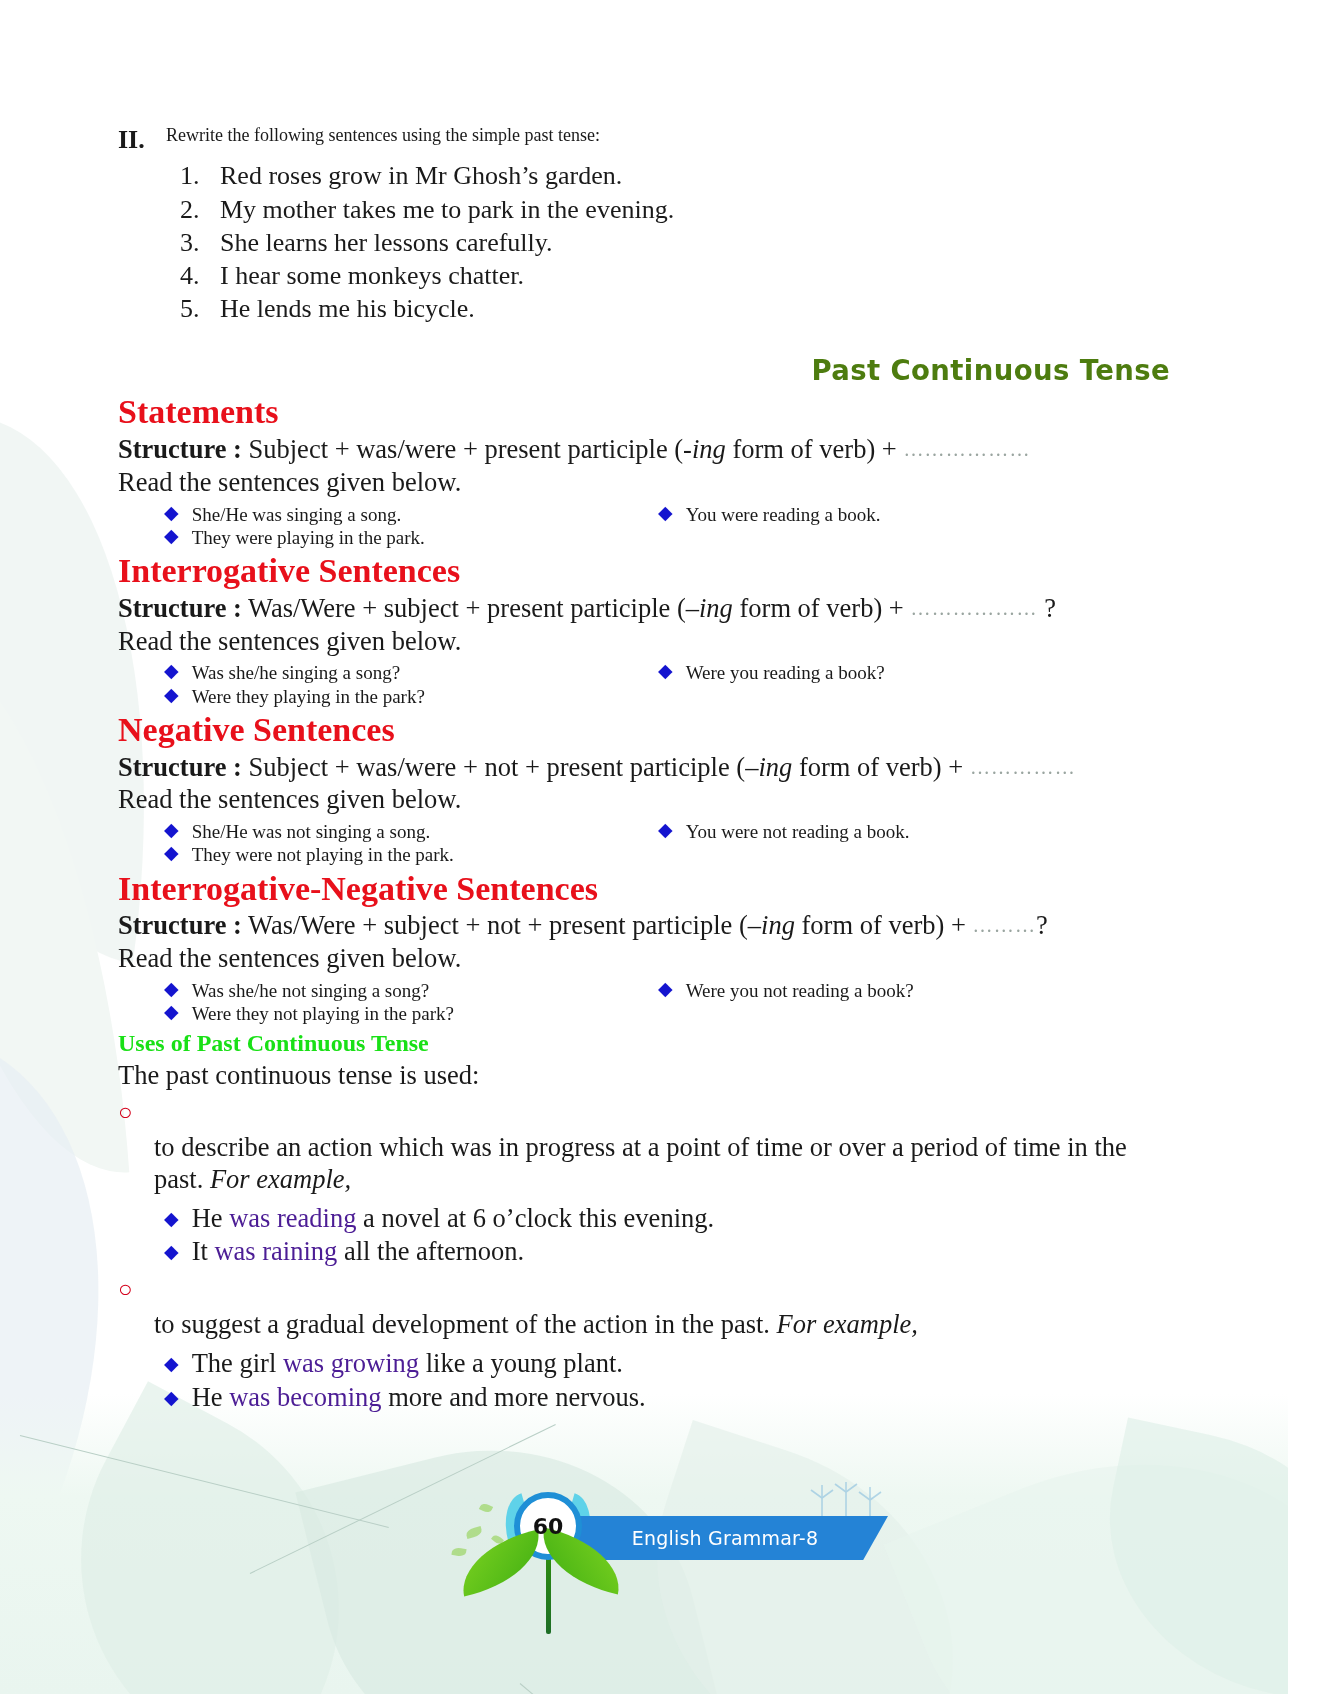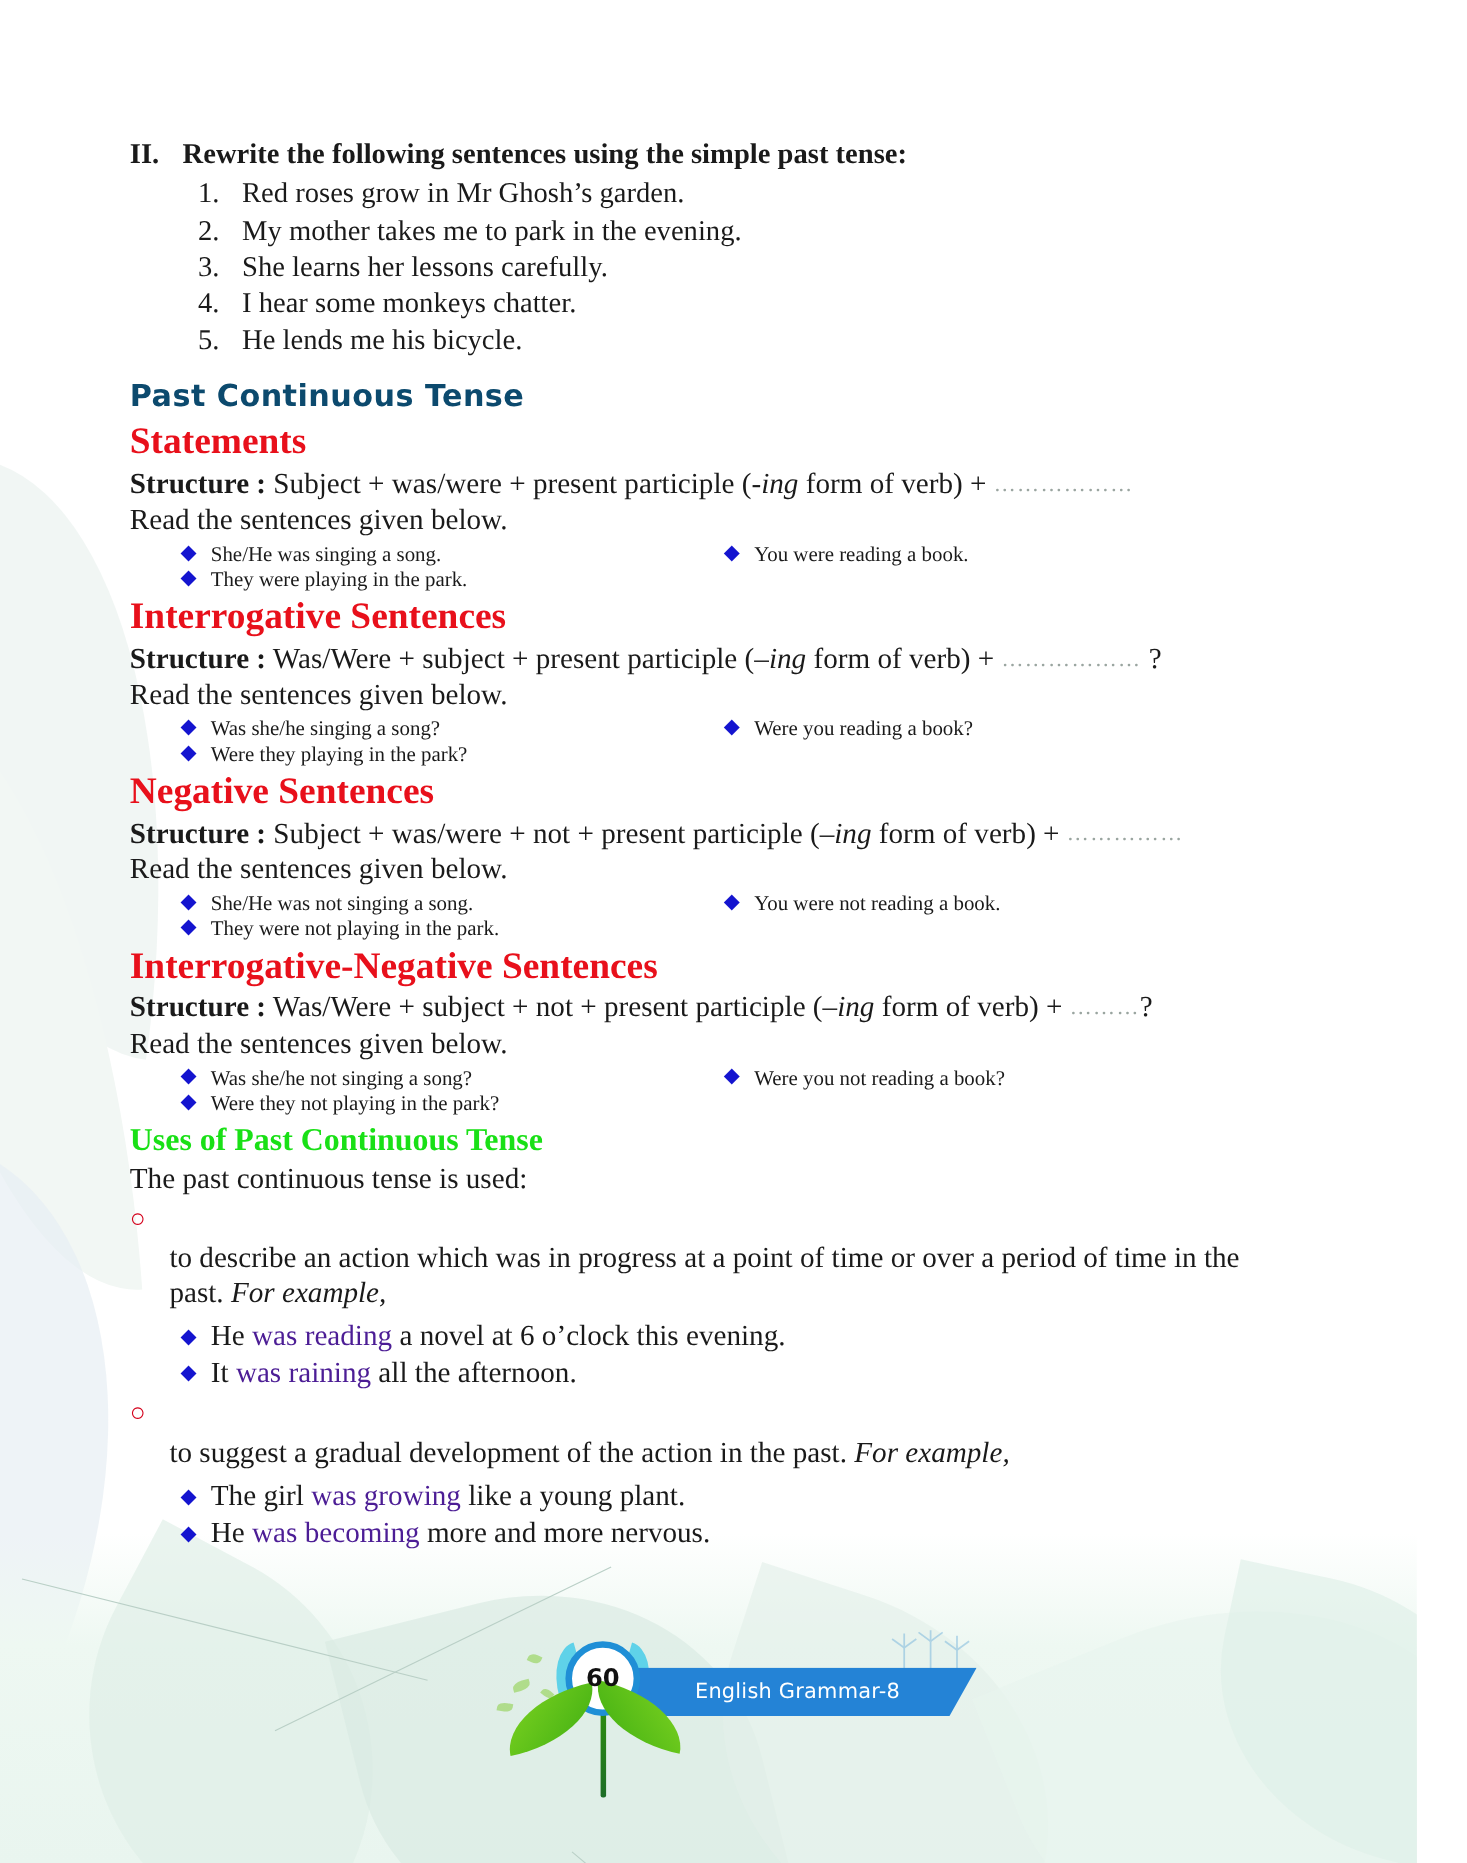--- a/index.html
+++ b/index.html
@@ -83,53 +83,53 @@
   }
 
   
   .exercise { display: flex; margin-bottom: 4px; }
   .ex-num {
     font-weight: bold;
     width: 48px;
     flex: 0 0 48px;
     font-size: 26px;
   }
-  .ex-title { font-weight: bold; font-size: 26px; }
+  .ex-title { font-weight: normal; font-size: 18px; }
   .ex-list { list-style: none; margin-top: 6px; }
   .ex-list li {
     display: flex;
     font-size: 26px;
     line-height: 1.16;
     margin-bottom: 3px;
     padding-left: 62px;
   }
   .ex-list .n { width: 40px; flex: 0 0 40px; }
 
   
   h1.tense-heading {
-    text-align: left;
+    text-align: right;
     font-family: "DejaVu Sans", sans-serif;
     font-weight: bold;
     font-size: 27.5px;
     letter-spacing: .4px;
-    margin: 20px 0 6px 0;
-    color: #0c4a6e;
+    margin: 30px 0 6px 0;
+    color: #4d7c0f;
   }
 
   h2.sub-red {
     color: #e8101b;
     font-weight: bold;
     font-size: 34px;
     margin: 2px 0 0 0;
     line-height: 1.2;
   }
   h2.sub-green {
     color: #19e016;
     font-weight: bold;
-    font-size: 29px;
+    font-size: 24px;
     margin: 4px 0 0 0;
     line-height: 1.2;
   }
   .para { font-size: 26.5px; line-height: 1.2; margin: 1px 0; }
   .para b { font-weight: bold; }
   .para i { font-style: italic; }
   .dots {
     color: #9aa5a0;
     letter-spacing: 1.2px;
     font-size: 20px;

